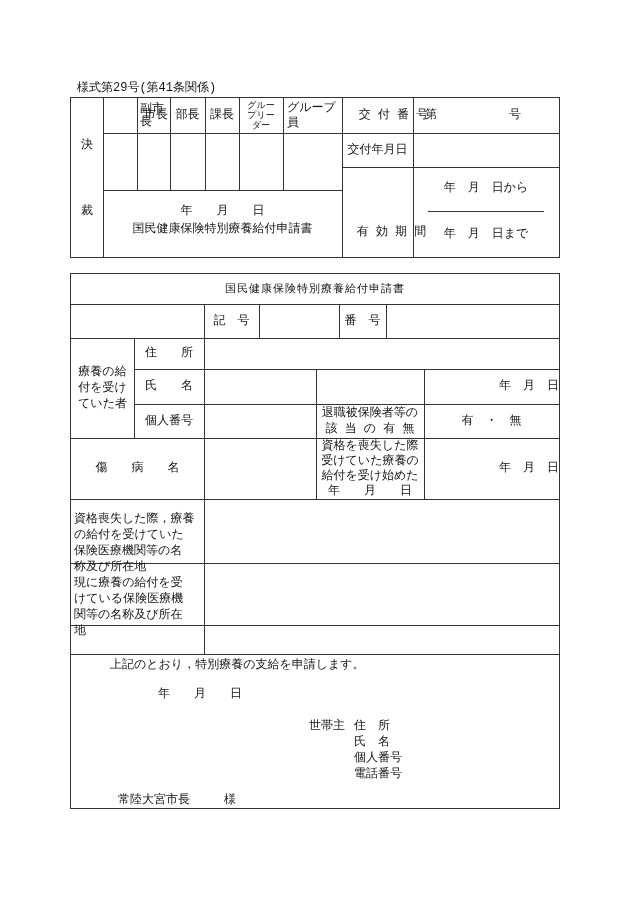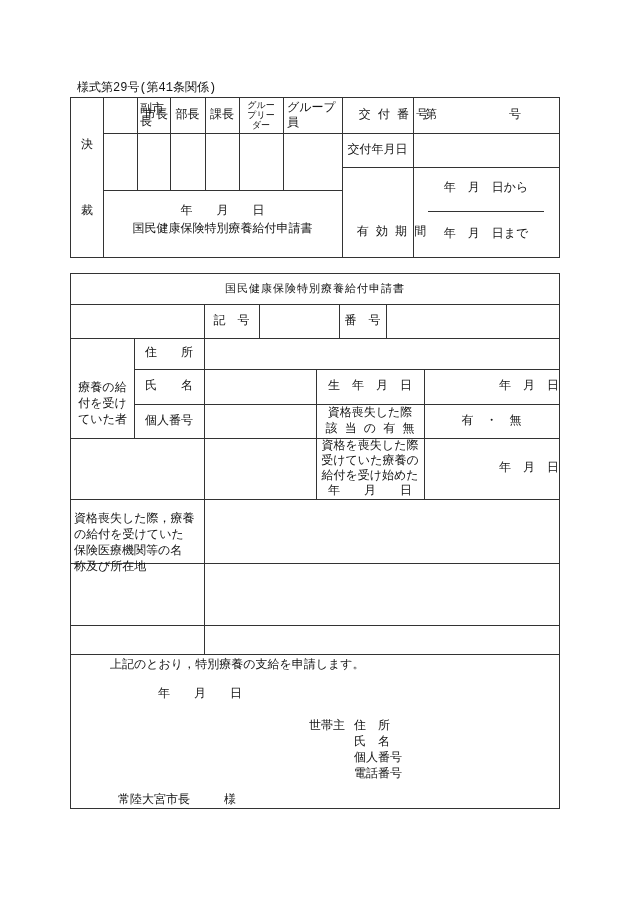--- a/index.html
+++ b/index.html
@@ -101,48 +101,52 @@
     <div class="vl" style="left:245px; top:95px; height:130px;"></div>
     <div class="vl" style="left:353px; top:95px; height:130px;"></div>
 
     <div class="cell title" style="left:0; top:0; width:488px; height:30px;">国民健康保険特別療養給付申請書</div>
 
     <div class="cell" style="left:133px; top:30px; width:55px; height:34px;">記　号</div>
     <div class="cell" style="left:188px; top:30px; width:80px; height:34px;"></div>
     <div class="cell" style="left:268px; top:30px; width:47px; height:34px;">番　号</div>
     <div class="cell" style="left:315px; top:30px; width:173px; height:34px;"></div>
 
-    <div class="cell pre lh16" style="left:0; top:64px; width:63px; height:100px;margin-top:16px;">療養の給
+    <div class="cell pre lh16" style="left:0; top:64px; width:63px; height:100px;">療養の給
 付を受け
 ていた者</div>
     <div class="cell" style="left:63px; top:64px; width:70px; height:31px;">住　　所</div>
     <div class="cell" style="left:133px; top:64px; width:355px; height:31px;"></div>
     <div class="cell" style="left:63px; top:95px; width:70px; height:35px;">氏　　名</div>
     <div class="cell" style="left:133px; top:95px; width:112px; height:35px;"></div>
-    <div class="cell" style="left:245px; top:95px; width:108px; height:35px;">生　年　月　日</div>
     <div class="cell right" style="left:353px; top:95px; width:135px; height:35px; padding-right:8px;">年　月　日</div>
     <div class="cell" style="left:63px; top:130px; width:70px; height:34px;">個人番号</div>
     <div class="cell" style="left:133px; top:130px; width:112px; height:34px;"></div>
-    <div class="cell pre lh16" style="left:245px; top:130px; width:108px; height:34px;">資格喪失した際
+    <div class="cell pre lh16" style="left:245px; top:130px; width:108px; height:34px;">退職被保険者等の
 該 当 の 有 無</div>
     <div class="cell" style="left:353px; top:130px; width:135px; height:34px;">有　・　無</div>
 
+    <div class="cell" style="left:0; top:164px; width:133px; height:61px;">傷　　病　　名</div>
     <div class="cell" style="left:133px; top:164px; width:112px; height:61px;"></div>
     <div class="cell pre lh15" style="left:245px; top:164px; width:108px; height:61px;">資格を喪失した際
 受けていた療養の
 給付を受け始めた
 年　　月　　日</div>
     <div class="cell right" style="left:353px; top:164px; width:135px; height:61px; padding-right:8px;">年　月　日</div>
 
     <div class="cell pre lh16 left topalign" style="left:0; top:225px; width:129px; height:60px; padding:2px 0 0 3px;">資格喪失した際，療養
 の給付を受けていた
 保険医療機関等の名
 称及び所在地</div>
     <div class="cell" style="left:133px; top:225px; width:355px; height:64px;"></div>
 
+    <div class="cell pre lh16 left topalign" style="left:0; top:289px; width:129px; height:58px; padding:2px 0 0 3px;">現に療養の給付を受
+けている保険医療機
+関等の名称及び所在
+地</div>
     <div class="cell" style="left:133px; top:289px; width:355px; height:62px;"></div>
 
     <div class="cell" style="left:133px; top:351px; width:355px; height:29px;"></div>
 
     <div class="abs" style="left:39px; top:383px;">上記のとおり，特別療養の支給を申請します。</div>
     <div class="abs" style="left:87px; top:412px;">年　　月　　日</div>
     <div class="abs" style="left:238px; top:444px;text-align:right;">世帯主</div>
     <div class="abs" style="left:283px; top:444px;">住　所
 氏　名
 個人番号

